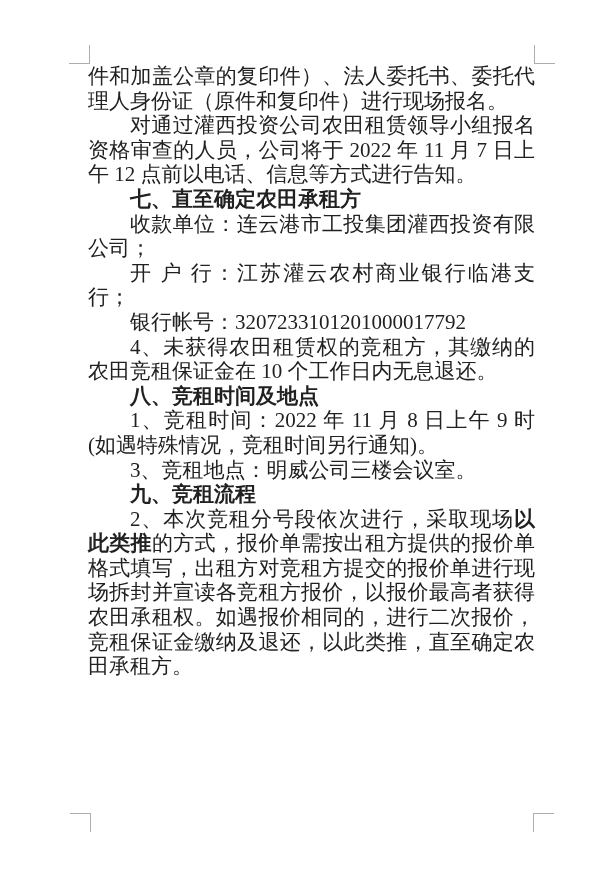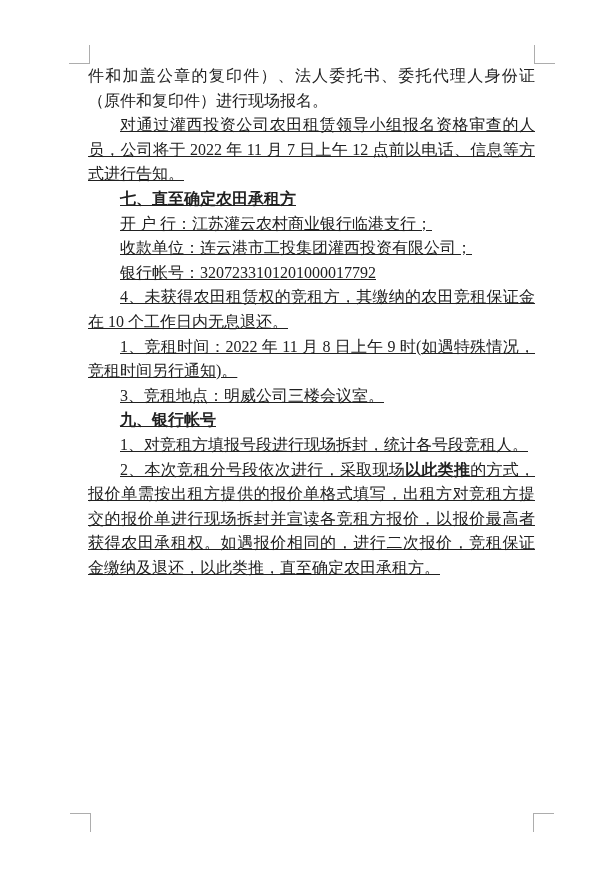--- a/index.html
+++ b/index.html
@@ -25,30 +25,30 @@
   .crop-mark.tl{left:69px;top:45px;border-right:1px solid var(--crop-color);border-bottom:1px solid var(--crop-color);}
   .crop-mark.tr{left:534px;top:45px;border-left:1px solid var(--crop-color);border-bottom:1px solid var(--crop-color);}
   .crop-mark.bl{left:70px;top:813px;border-right:1px solid var(--crop-color);border-top:1px solid var(--crop-color);}
   .crop-mark.br{left:533px;top:813px;border-left:1px solid var(--crop-color);border-top:1px solid var(--crop-color);}
   .text-body{
     position:absolute;
     left:88px;
     top:64px;
     width:447px;
     color:var(--text-color);
-    font-size:16px;
+    font-size:21px;
     line-height:24.6px;
     text-align:justify;
     text-justify:inter-character;
   }
   .para{
     margin:0;
     padding:0;
   }
-  .para.indent{text-indent:2em;text-decoration:underline;}
+  .para.indent{text-indent:2em;}
   .run-normal{font-weight:normal;}
   .run-bold{font-weight:bold;}
   .run-bold-underline{
     font-weight:bold;
     text-decoration:underline;
     text-decoration-thickness:1.5px;
     text-underline-offset:4px;
   }
 </style>
 </head>
@@ -56,23 +56,23 @@
 
 <div class="page">
   <div class="crop-mark tl"></div>
   <div class="crop-mark tr"></div>
   <div class="crop-mark bl"></div>
   <div class="crop-mark br"></div>
   <div class="text-body">
       <p class="para"><span class="run-normal">件和加盖公章的复印件）、法人委托书、委托代理人身份证（原件和复印件）进行现场报名。</span></p>
       <p class="para indent"><span class="run-normal">对通过灌西投资公司农田租赁领导小组报名资格审查的人员，公司将于 2022 年 11 月 7 日上午 12 点前以电话、信息等方式进行告知。</span></p>
       <p class="para indent"><span class="run-bold">七、直至确定农田承租方</span></p>
+      <p class="para indent"><span class="run-normal">收款单位：连云港市工投集团灌西投资有限公司；</span></p>
       <p class="para indent"><span class="run-normal">开 户 行：江苏灌云农村商业银行临港支行；</span></p>
-      <p class="para indent"><span class="run-normal">收款单位：连云港市工投集团灌西投资有限公司；</span></p>
       <p class="para indent"><span class="run-normal">银行帐号：3207233101201000017792</span></p>
       <p class="para indent"><span class="run-normal">4、未获得农田租赁权的竞租方，其缴纳的农田竞租保证金在 10 个工作日内无息退还。</span></p>
+      <p class="para indent"><span class="run-bold">八、竞租时间及地点</span></p>
       <p class="para indent"><span class="run-normal">1、竞租时间：2022 年 11 月 8 日上午 9 时(如遇特殊情况，竞租时间另行通知)。</span></p>
       <p class="para indent"><span class="run-normal">3、竞租地点：明威公司三楼会议室。</span></p>
-      <p class="para indent"><span class="run-bold">九、银行帐号</span></p>
-      <p class="para indent"><span class="run-normal">1、对竞租方填报号段进行现场拆封，统计各号段竞租人。</span></p>
+      <p class="para indent"><span class="run-bold">九、竞租流程</span></p>
       <p class="para indent"><span class="run-normal">2、本次竞租分号段依次进行，采取现场</span><span class="run-bold">以此类推</span><span class="run-normal">的方式，报价单需按出租方提供的报价单格式填写，出租方对竞租方提交的报价单进行现场拆封并宣读各竞租方报价，以报价最高者获得农田承租权。如遇报价相同的，进行二次报价，竞租保证金缴纳及退还，以此类推，直至确定农田承租方。</span></p>
     </div>
 </div>
 
 </body></html>

